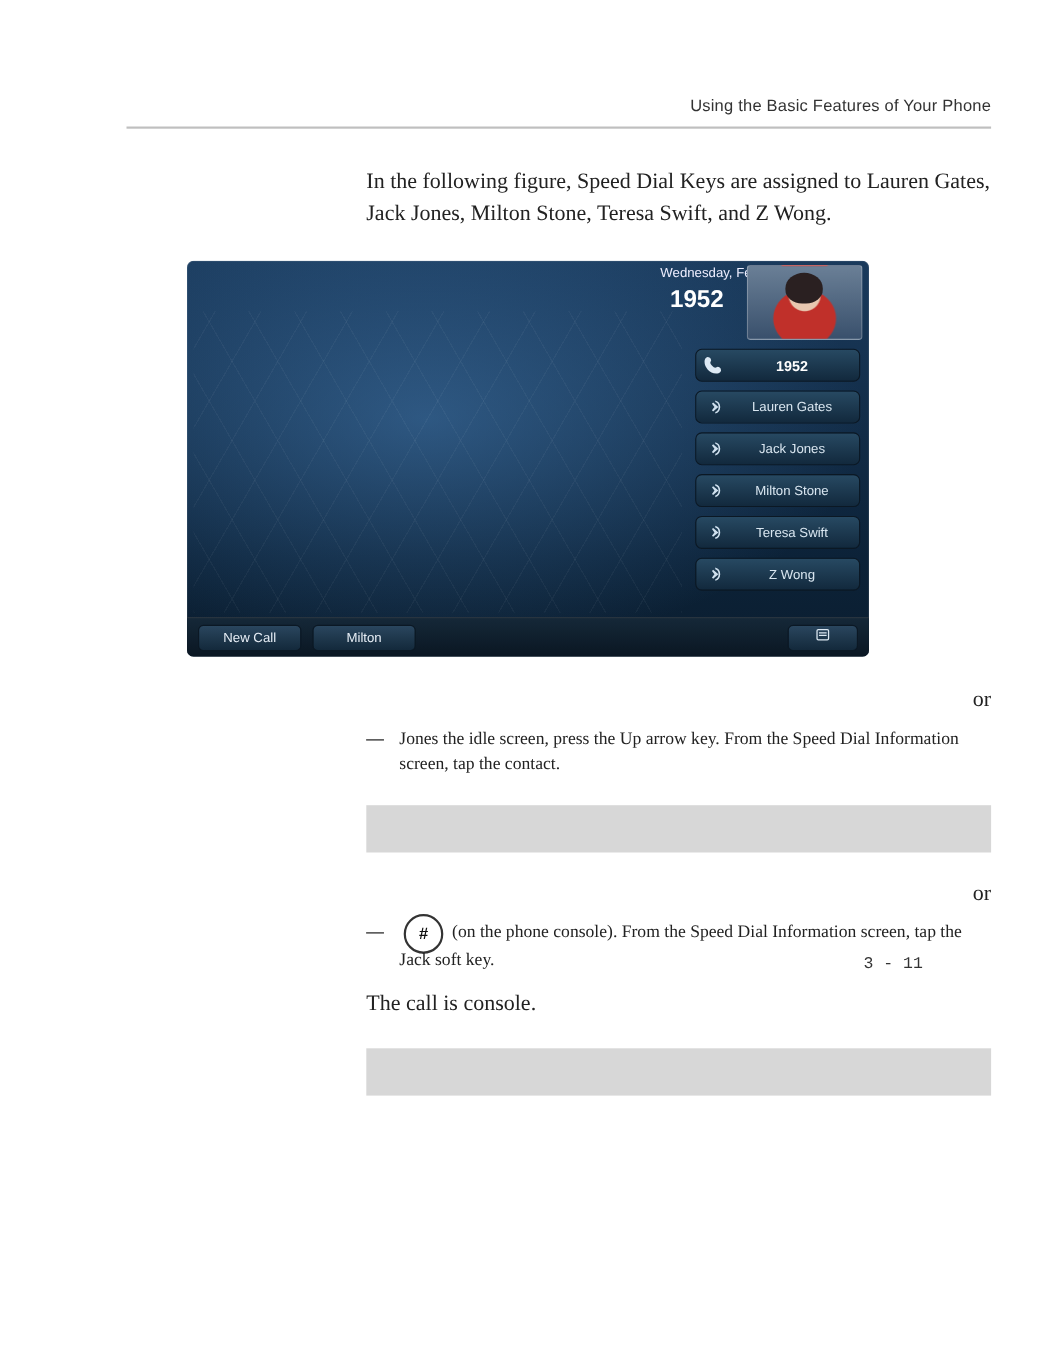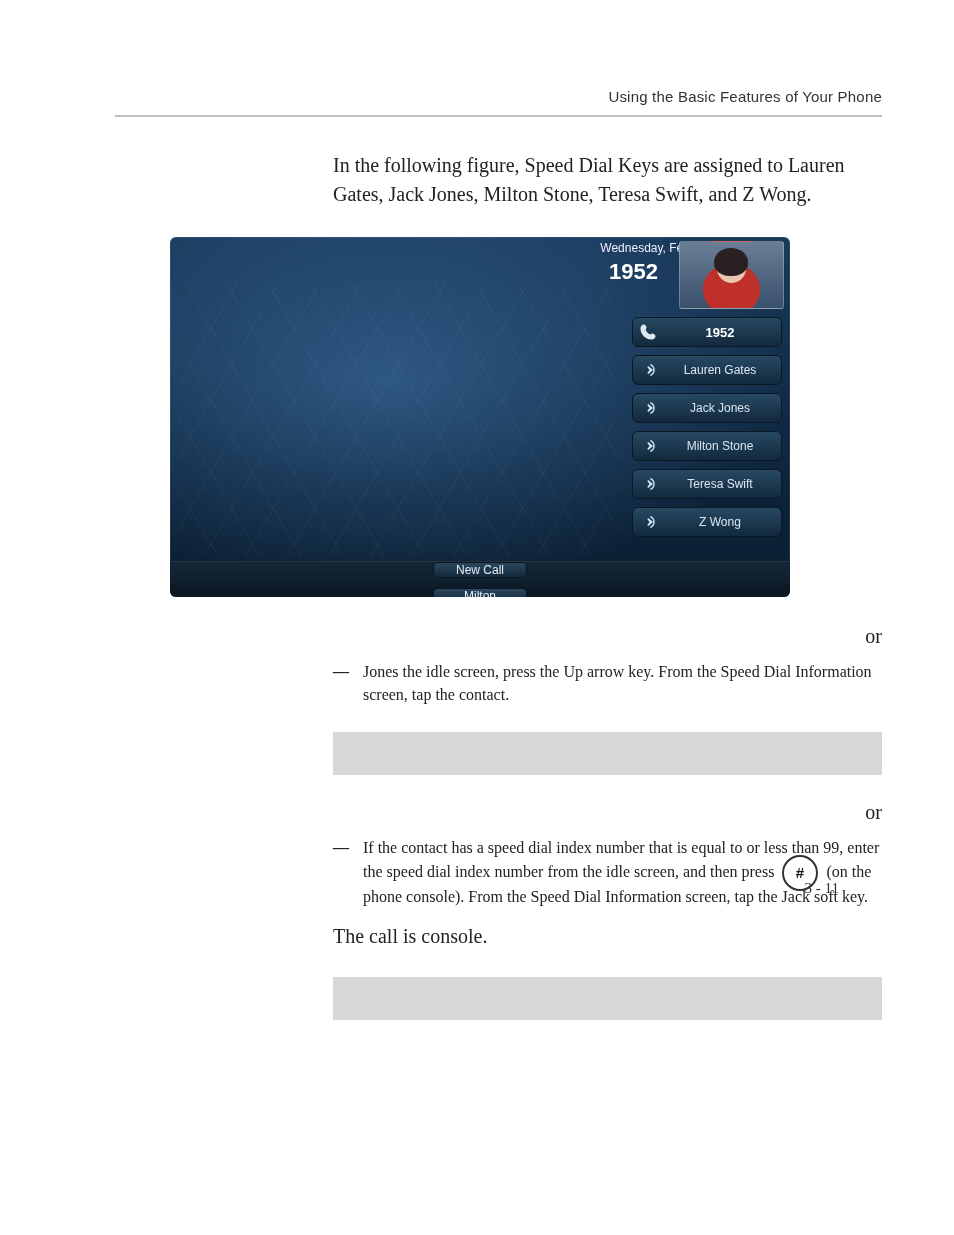--- a/index.html
+++ b/index.html
@@ -1,17 +1,17 @@
 <!DOCTYPE html>
 <html><head>
 <meta charset="utf-8">
 <style>
   * { box-sizing: border-box; margin: 0; padding: 0; }
   html, body { width: 954px; height: 1235px; background: #fff; font-family: Georgia, 'Times New Roman', serif; color: #222; }
-  .page { width: 954px; height: 957px; position: relative; padding: 88px 72px 60px 115px; }
+  .page { width: 954px; height: 957px; position: relative; padding: 88px 53px 60px 115px; }
   .running-head { text-align: right; font-family: 'Arial Narrow', Arial, sans-serif; font-size: 15px; color: #333; margin-bottom: 10px; letter-spacing: 0.2px; }
   .head-rule { border: none; border-top: 2px solid #bfbfbf; margin-bottom: 34px; }
   .content { margin-left: 218px; }
   .para { font-size: 20px; line-height: 1.45; margin-bottom: 10px; }
 
   
   .figure-wrap { margin: 28px 0 28px 55px; width: 620px; }
   .phone {
     width: 620px; height: 360px; border-radius: 6px; overflow: hidden;
     position: relative; font-family: 'Segoe UI', Arial, sans-serif; color: #fff;
@@ -42,21 +42,20 @@
     font-size: 12px; color: #d9e6f0;
   }
   .line-key .lk-icon { width: 22px; height: 22px; display:inline-flex; align-items:center; justify-content:center; }
   .line-key .lk-label { flex: 1; text-align: center; white-space: nowrap; overflow:hidden; }
   .line-key.ext .lk-label { text-align:center; font-weight:600; font-size:13px; color:#fff; }
   .softbar {
     position: absolute; left: 0; right: 0; bottom: 0; height: 36px;
     display: flex; align-items: center; gap: 10px; padding: 0 10px;
     background: linear-gradient(#152838, #0a1622);
     border-top: 1px solid rgba(255,255,255,0.12);
-    flex-direction: column;
   }
   .softkey {
     min-width: 94px; height: 24px; border-radius: 5px; font-size: 12px; color: #e7eef6;
     background: linear-gradient(#2a465e, #13293b);
     border: 1px solid #0b1824; display:inline-flex; align-items:center; justify-content:center;
   }
   .softbar .spacer { flex: 1; }
   .iconbtn { width: 64px; height: 24px; border-radius:5px; background: linear-gradient(#2a465e,#13293b); border:1px solid #0b1824; display:inline-flex; align-items:center; justify-content:center; }
   .diamond-bg {
     position:absolute; inset:46px 170px 40px 6px;
@@ -69,21 +68,21 @@
   .or { font-size: 20px; margin: 20px 0 12px 0; text-align: right; }
   .dash-item { display:flex; gap:14px; font-size:16px; line-height:1.45; margin-bottom:8px; }
   .dash-item .dash { font-weight:600; }
   .strong { font-weight:400; }
   .placeholder-block { background:#d7d7d7; height:43px; margin: 26px 0 26px 0; }
 
   .inline-key {
     display:inline-flex; vertical-align:middle; width:36px; height:36px; border:2px solid #333; border-radius:50%;
     align-items:center; justify-content:center; margin: -6px 4px; background:#fff;
   }
-  .pagenum { position:absolute; right:115px; bottom:60px; font-family: Liberation Serif, serif; font-size:15px; color:#333; }
+  .pagenum { position:absolute; right:115px; bottom:72px; font-family: Liberation Mono, monospace; font-size:15px; color:#333; }
 </style>
 </head>
 <body>
 
 <div class="page">
 
   <div class="running-head">Using the Basic Features of Your Phone</div>
   <hr class="head-rule">
 
   <div class="content">
@@ -182,21 +181,20 @@
         <span>Jones the idle screen, press the </span><span class="strong">Up</span><span> arrow key. From the Speed Dial Information screen, tap the contact.</span>
       </span>
     </div>
 
     <div class="placeholder-block"></div>
 
     <p class="or">or</p>
     <div class="dash-item">
       <span class="dash">—</span>
       <span>
-        <span>If the contact has a speed dial index number that is equal to or less than 99, enter the speed dial index number from the idle screen, and then press </span>
         <span class="inline-key">
           <svg viewBox="0 0 24 24" width="18" height="18">
               <text x="12" y="18" text-anchor="middle" font-family="Arial" font-size="20" font-weight="700" fill="#111">#</text>
             </svg>
         </span>
         <span> (on the phone console). From the Speed Dial Information screen, tap the </span><span class="strong">Jack</span><span> soft key.</span>
       </span>
     </div>
 
     <p class="para" style="margin-top:14px">The call is console.</p>

